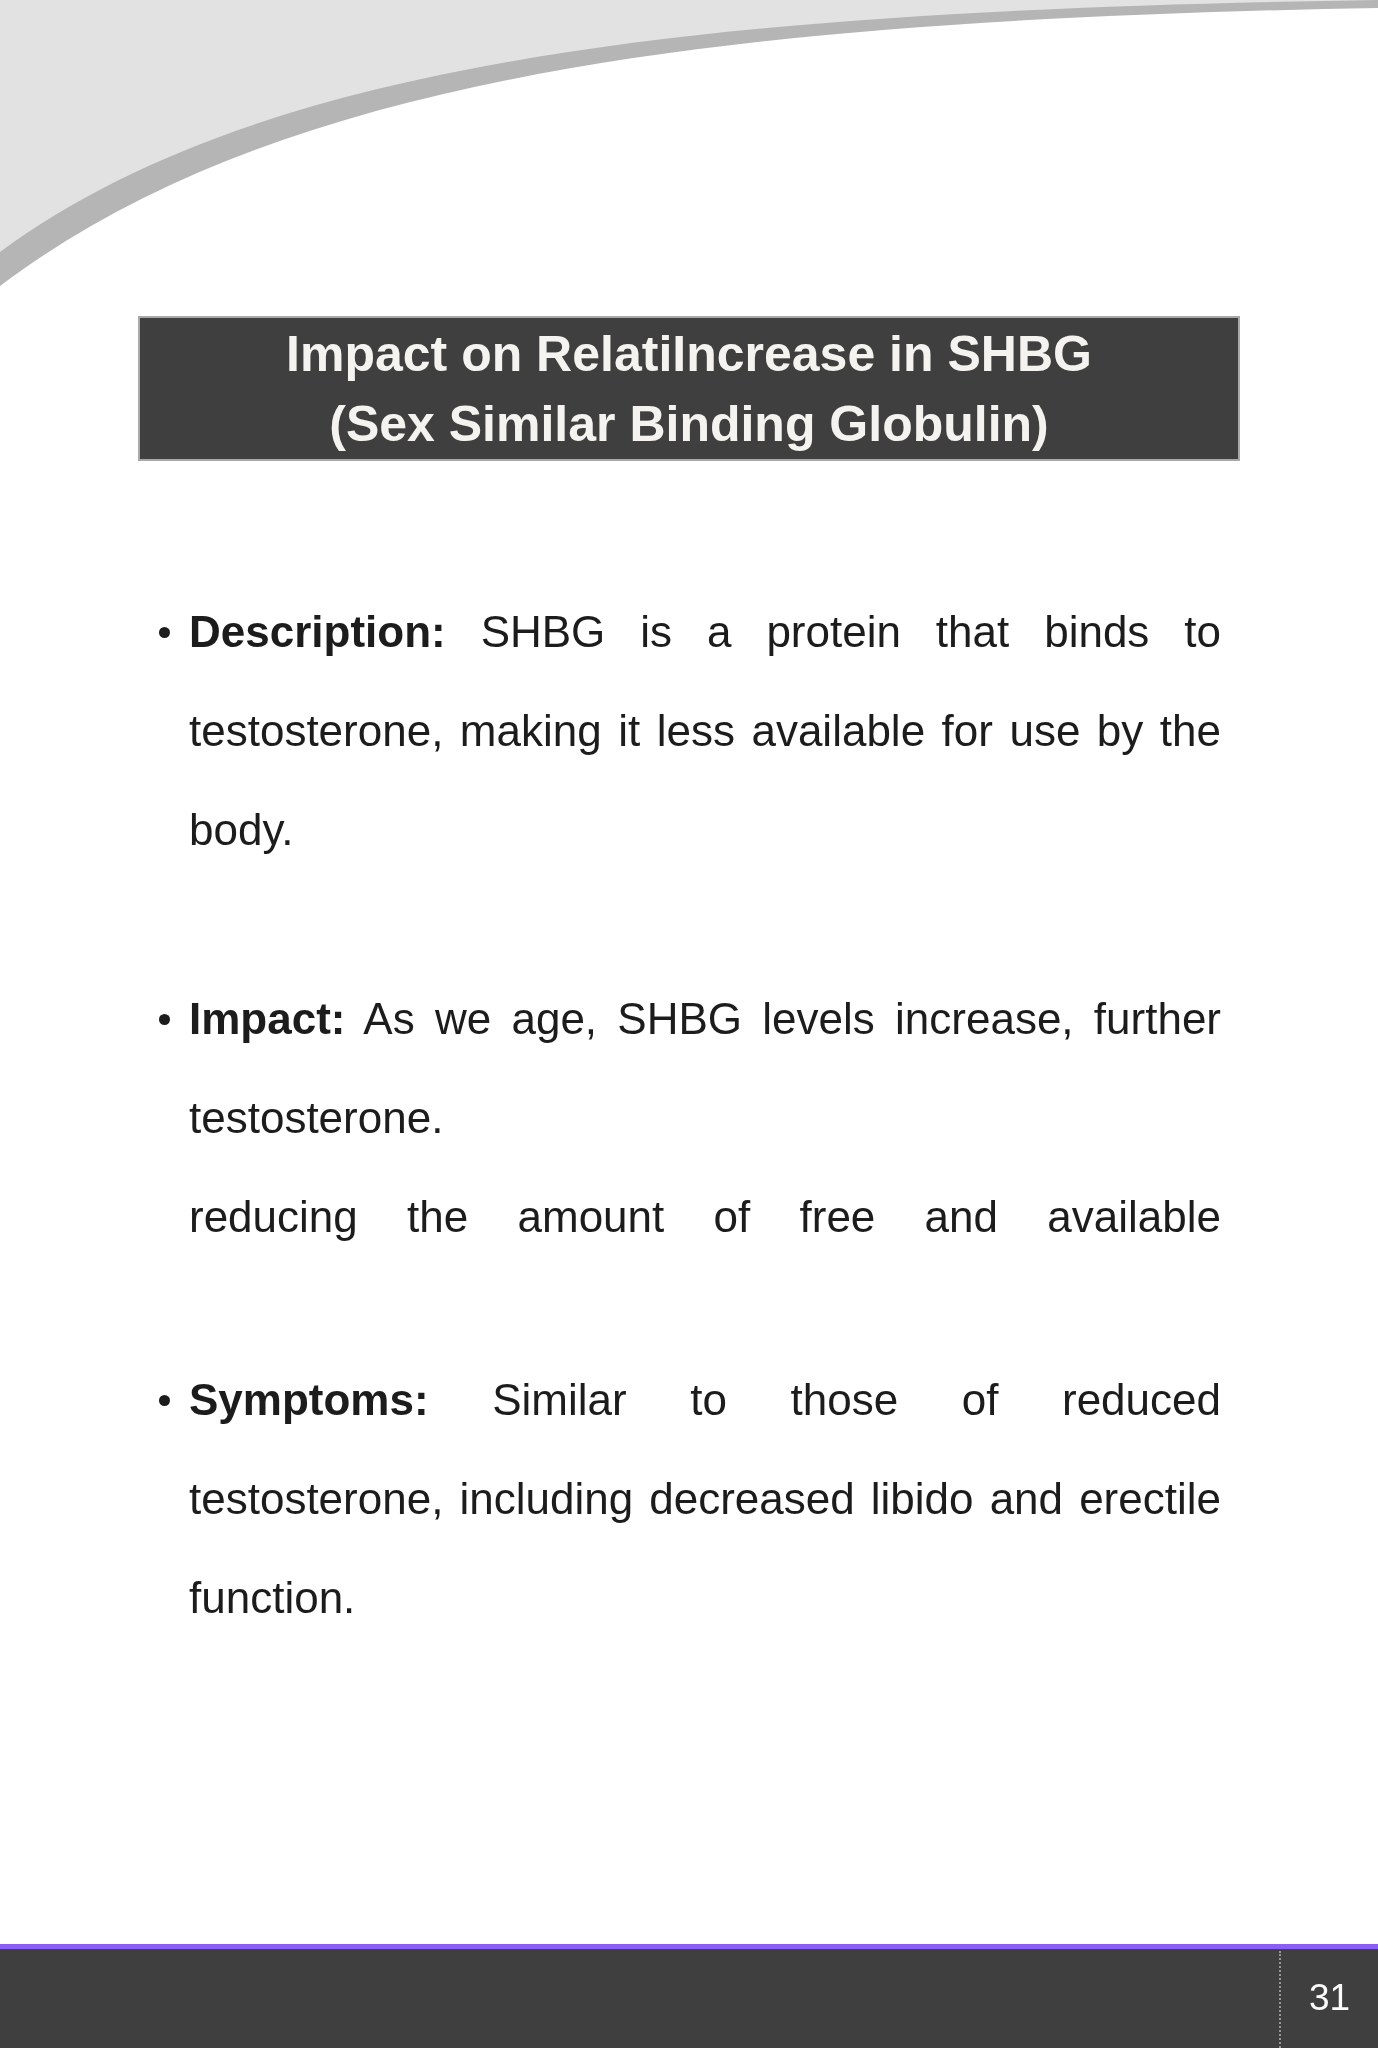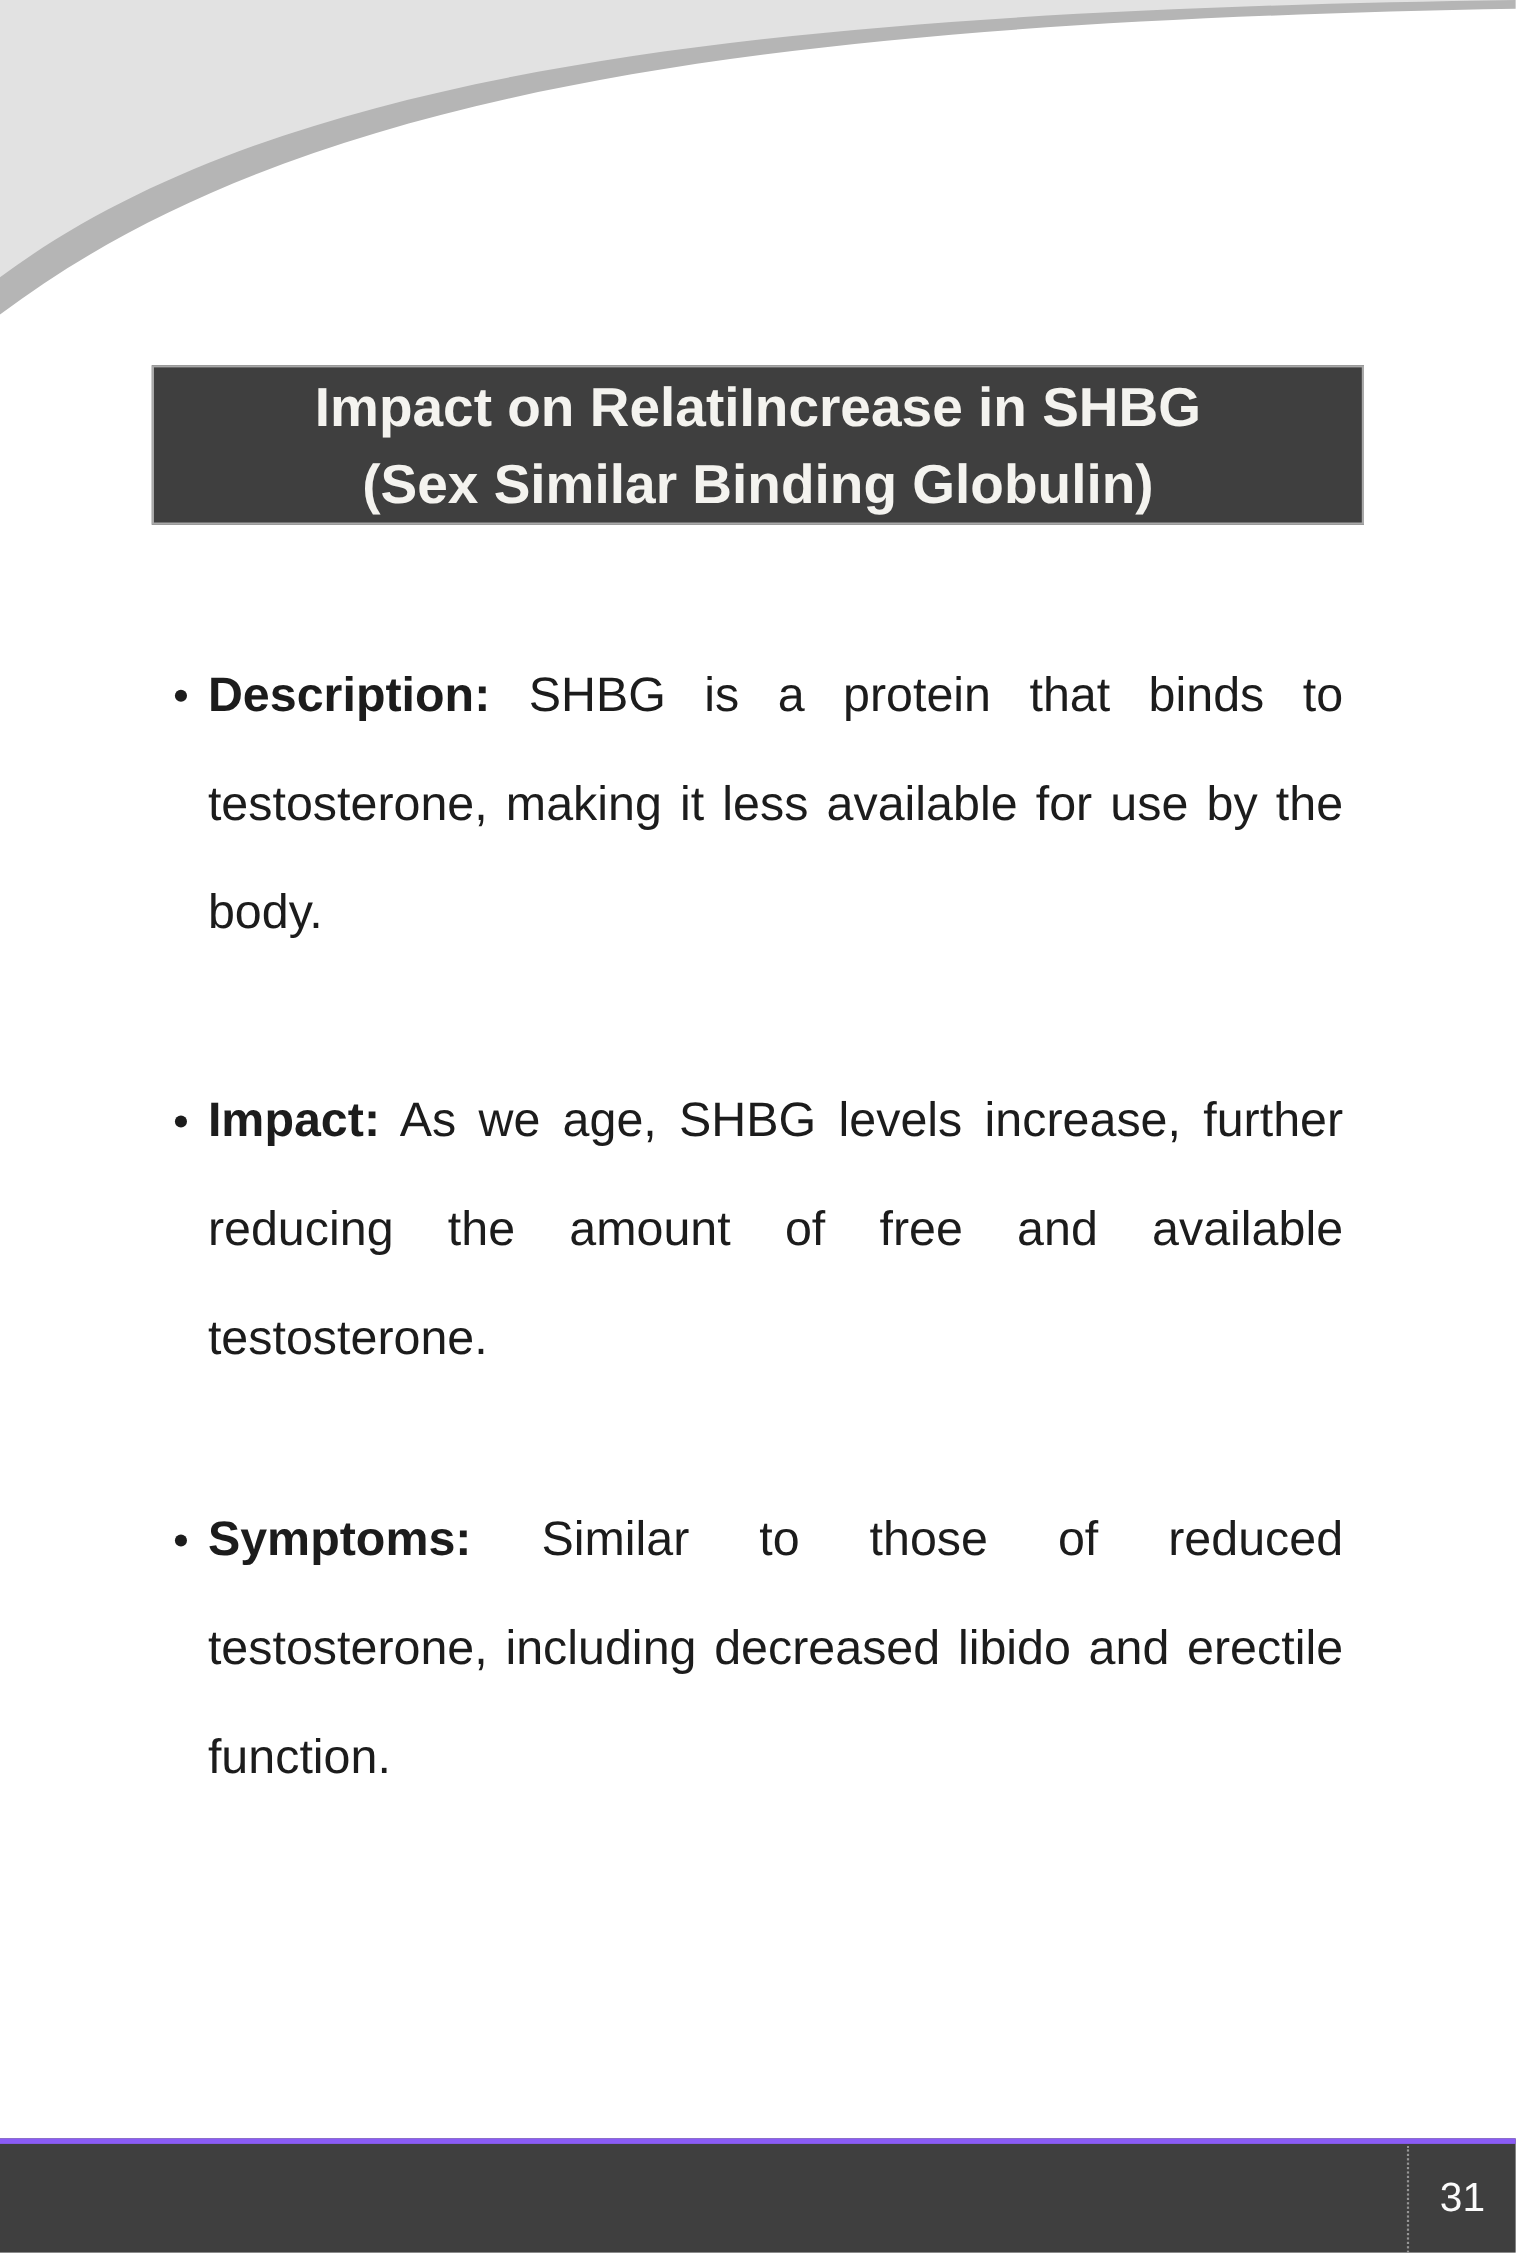--- a/index.html
+++ b/index.html
@@ -17,21 +17,21 @@
     position: absolute;
     top: 0;
     left: 0;
     display: block;
   }
 
   
   .title-box {
     position: absolute;
     left: 138px;
-    top: 332px;
+    top: 316px;
     width: 1102px;
     height: 145px;
     box-sizing: border-box;
     background: #3f3f3f;
     border: 2px solid #a9a9a9;
     display: flex;
     flex-direction: column;
     justify-content: center;
     align-items: center;
     color: #f4f3ef;
@@ -131,22 +131,22 @@
     <div class="line"><span class="lbl">Description:</span> <span>SHBG is a protein that binds to</span></div>
     <div class="line">testosterone, making it less available for use by the</div>
     <div class="line last">body.</div>
   </div>
 </div>
 
 <div class="bullet bullet-2">
   <span class="dot"></span>
   <div class="text">
     <div class="line"><span class="lbl">Impact:</span> <span>As we age, SHBG levels increase, further</span></div>
+    <div class="line last">testosterone.</div>
     <div class="line">reducing the amount of free and available</div>
-    <div class="line last">testosterone.</div>
   </div>
 </div>
 
 <div class="bullet bullet-3">
   <span class="dot"></span>
   <div class="text">
     <div class="line"><span class="lbl">Symptoms:</span> <span>Similar to those of reduced</span></div>
     <div class="line">testosterone, including decreased libido and erectile</div>
     <div class="line last">function.</div>
   </div>

